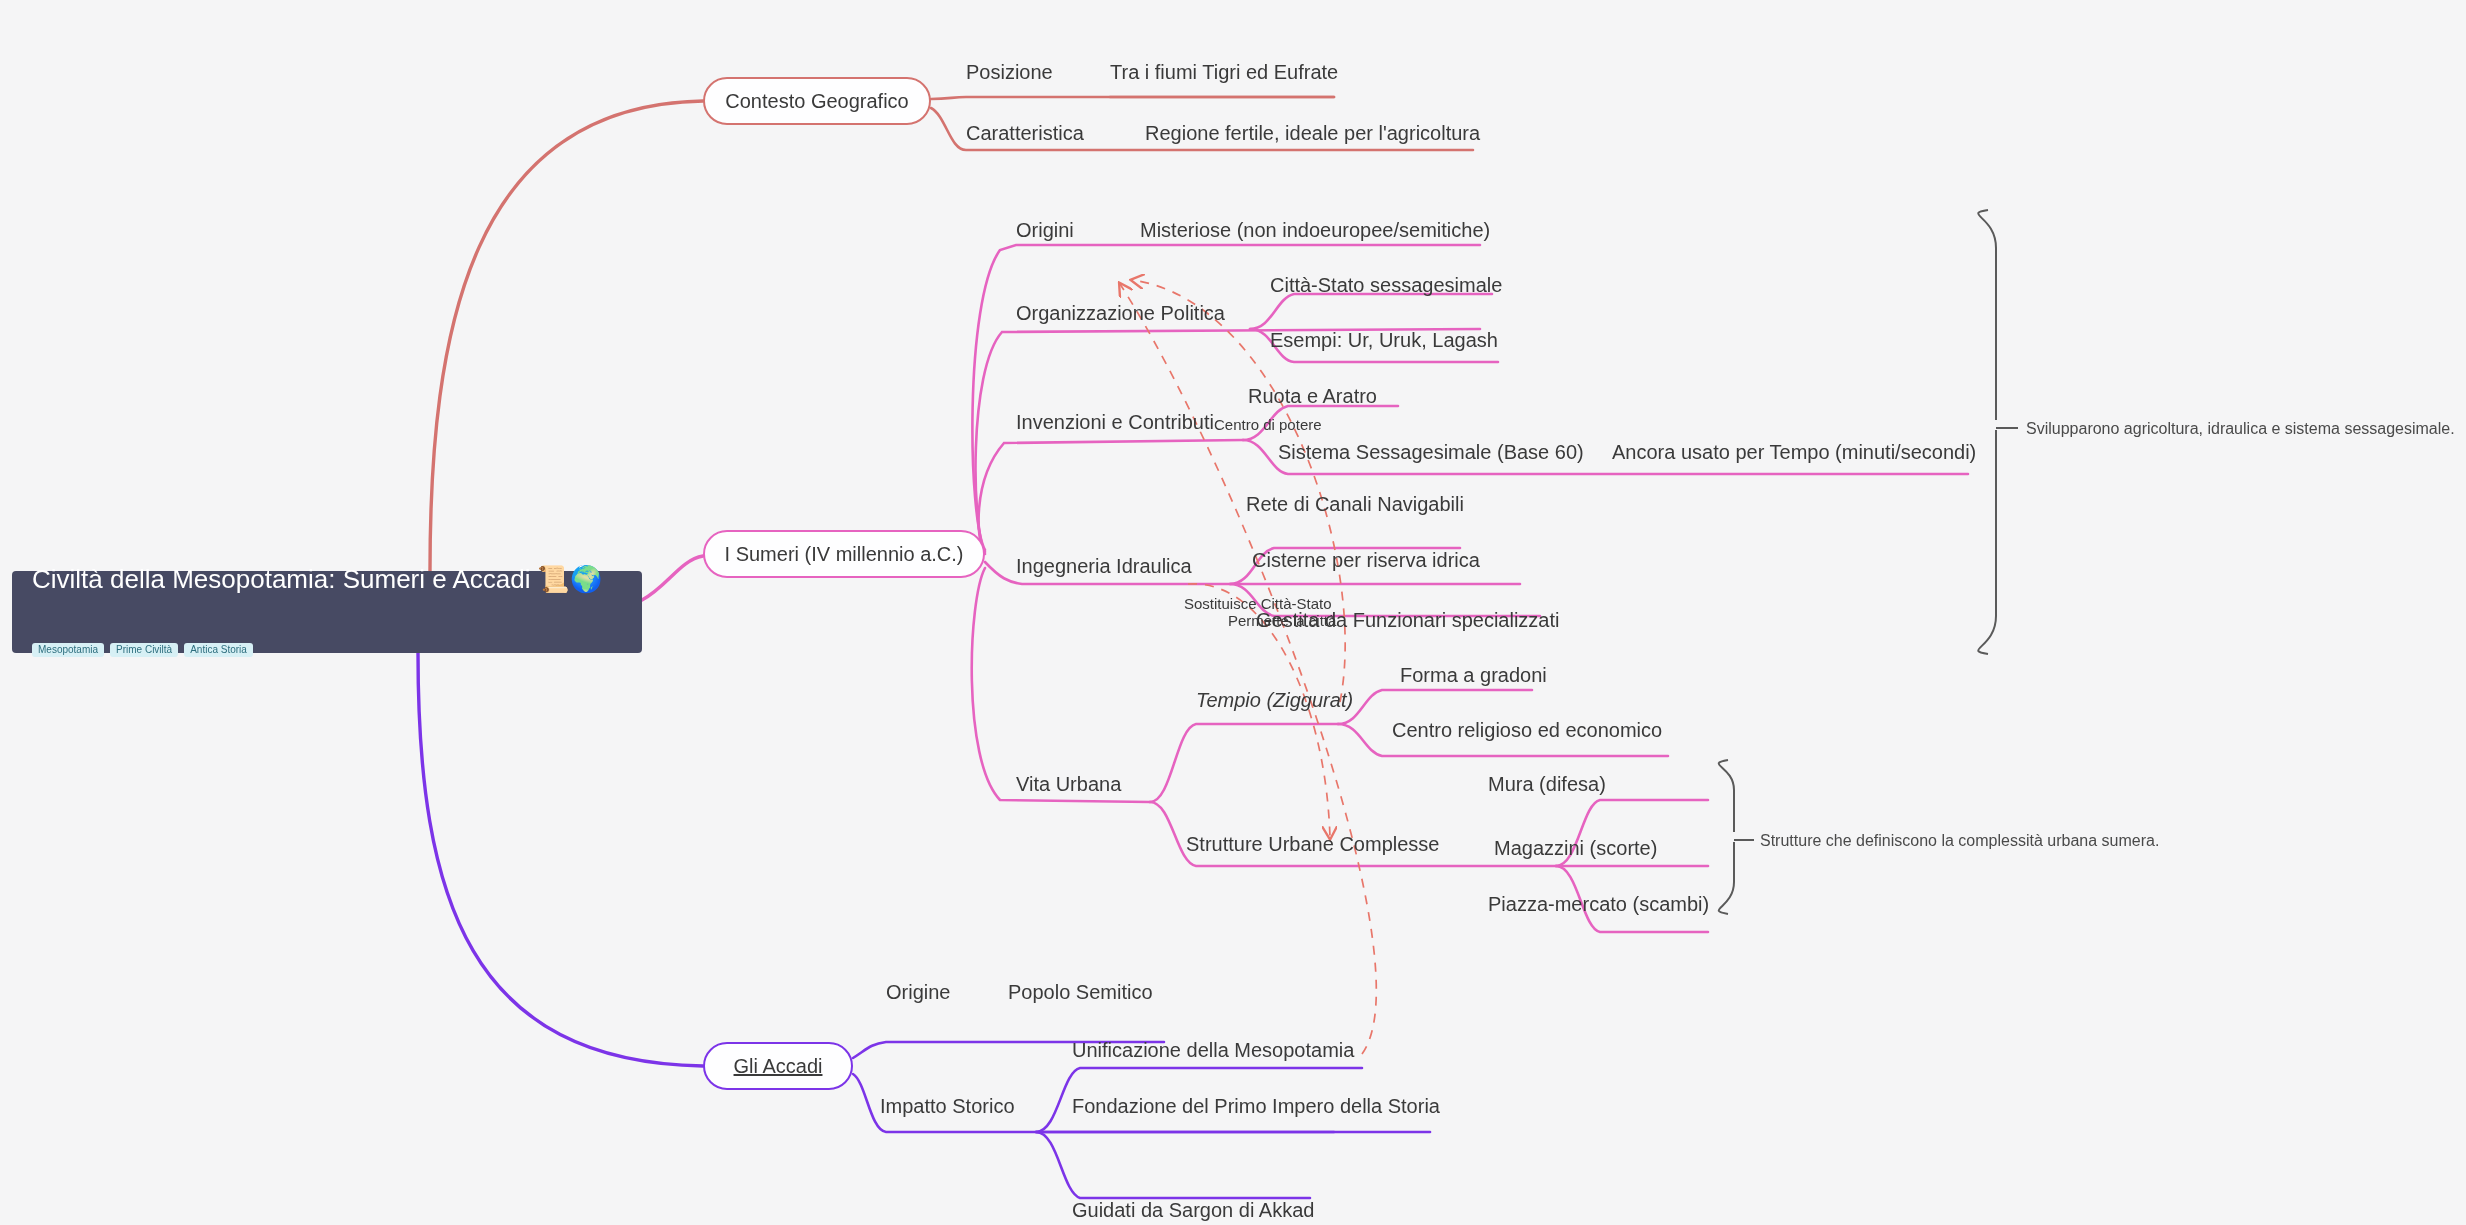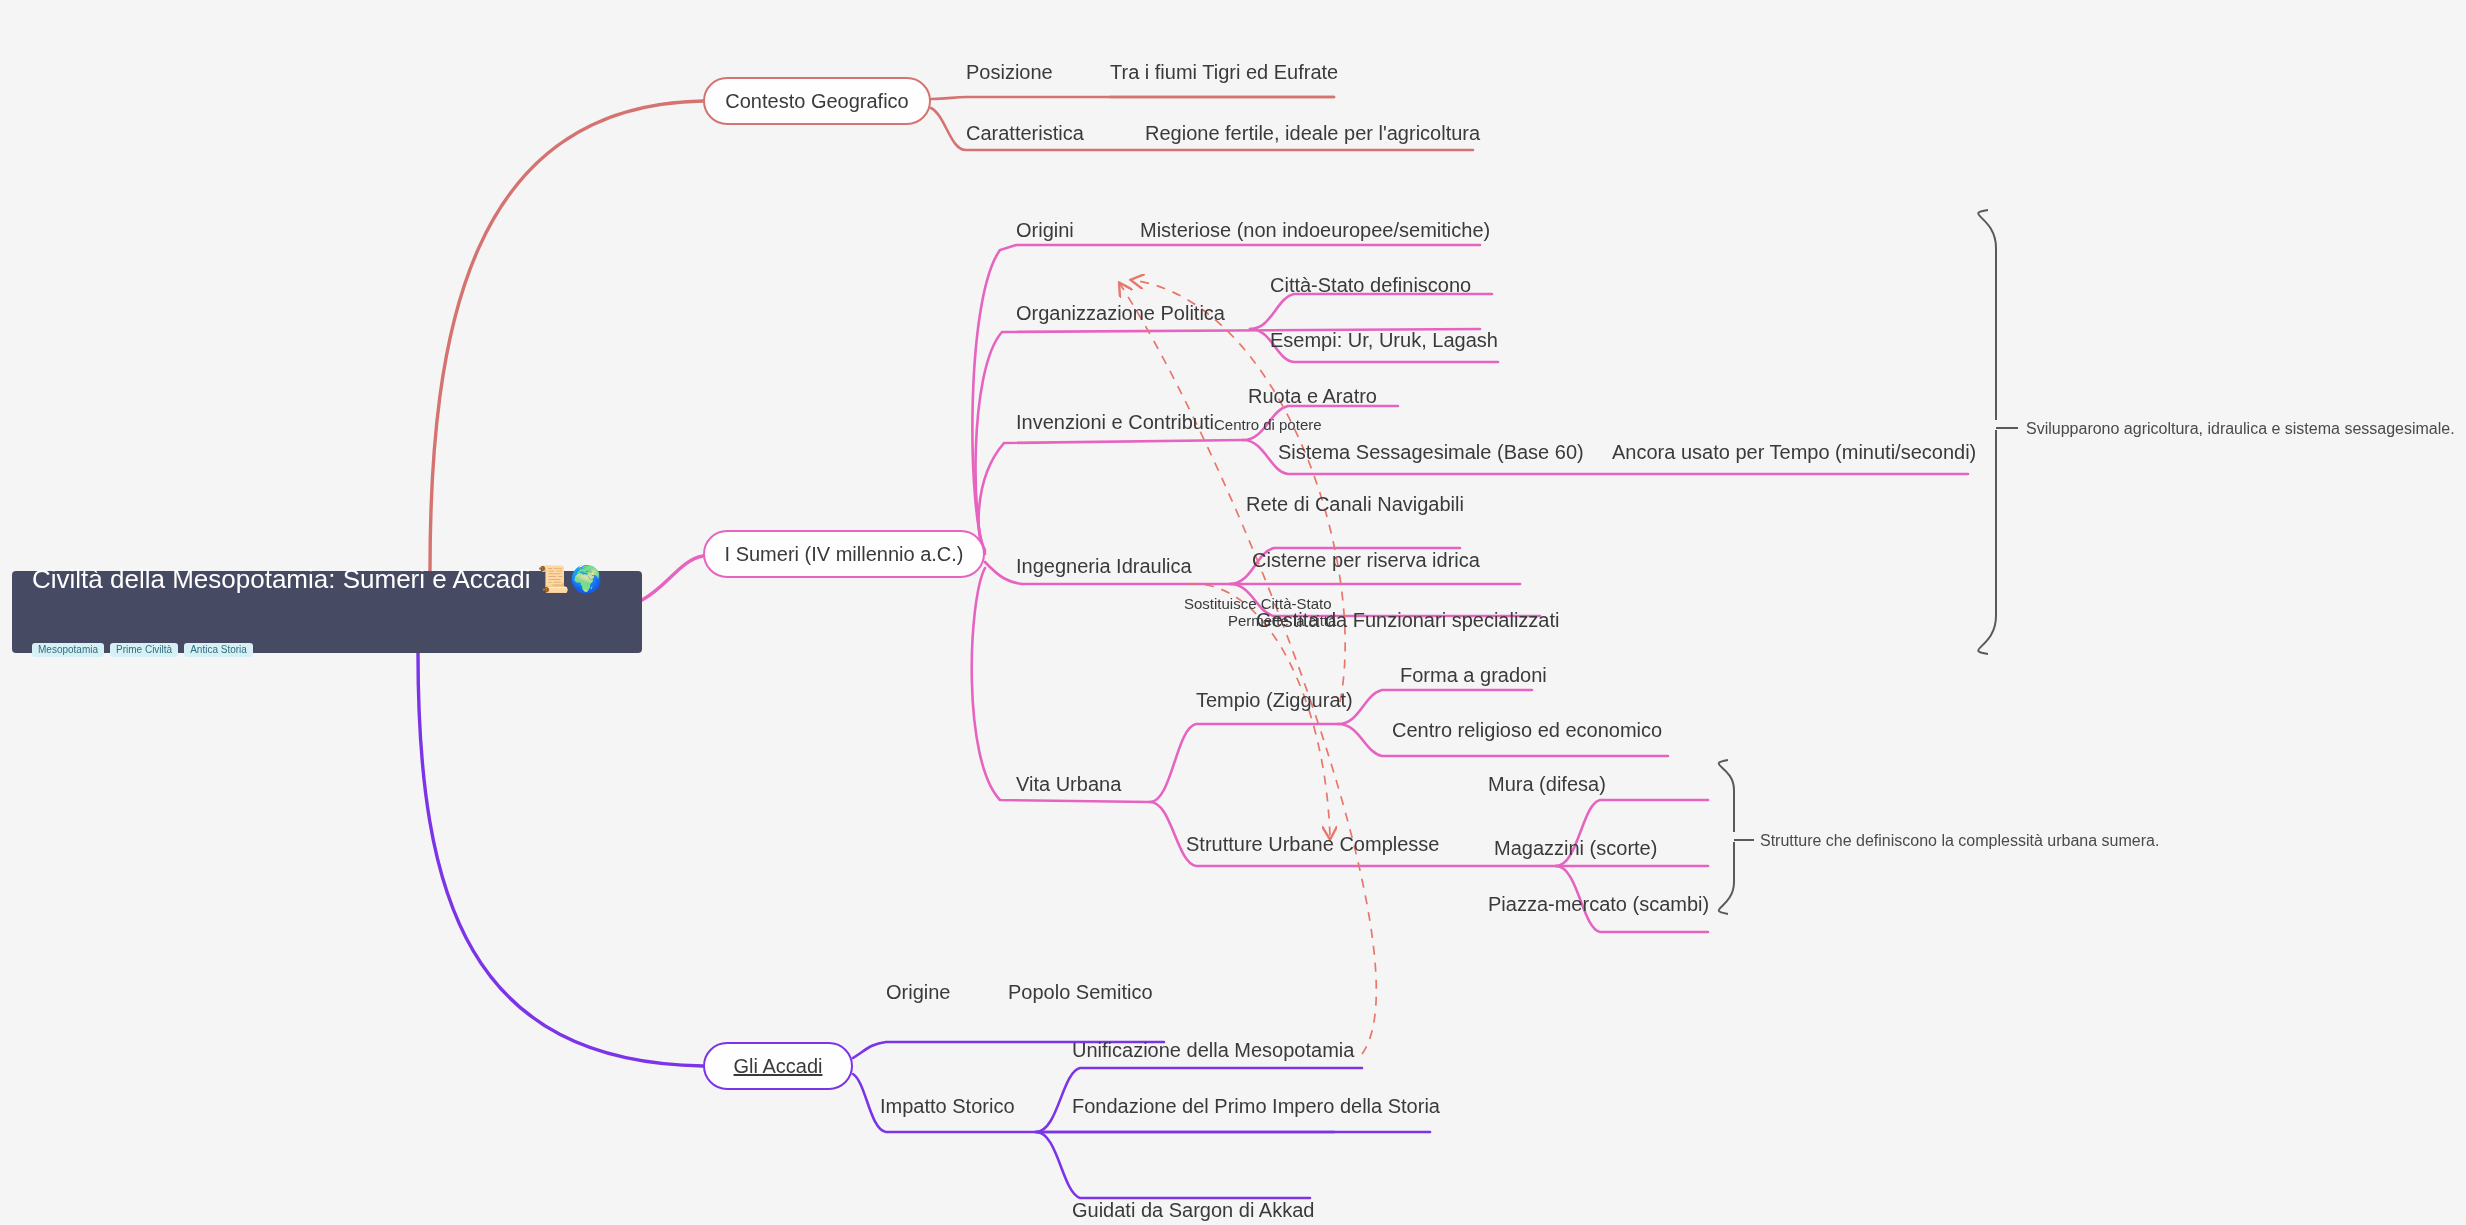--- a/index.html
+++ b/index.html
@@ -159,35 +159,35 @@
 
   <div class="tnode" style="left:966px; top:62px;">Posizione</div>
   <div class="tnode" style="left:1110px; top:62px;">Tra i fiumi Tigri ed Eufrate</div>
   <div class="tnode" style="left:966px; top:123px;">Caratteristica</div>
   <div class="tnode" style="left:1145px; top:123px;">Regione fertile, ideale per l'agricoltura</div>
 
   <div class="tnode" style="left:1016px; top:220px;">Origini</div>
   <div class="tnode" style="left:1140px; top:220px;">Misteriose (non indoeuropee/semitiche)</div>
 
   <div class="tnode" style="left:1016px; top:303px;">Organizzazione Politica</div>
-  <div class="tnode" style="left:1270px; top:275px;">Città-Stato definiscono</div>
+  <div class="tnode" style="left:1270px; top:275px;">Città-Stato sessagesimale</div>
   <div class="tnode" style="left:1270px; top:330px;">Esempi: Ur, Uruk, Lagash</div>
 
   <div class="tnode" style="left:1016px; top:412px;">Invenzioni e Contributi</div>
   <div class="tnode" style="left:1248px; top:386px;">Ruota e Aratro</div>
   <div class="tnode" style="left:1278px; top:442px;">Sistema Sessagesimale (Base 60)</div>
   <div class="tnode" style="left:1612px; top:442px;">Ancora usato per Tempo (minuti/secondi)</div>
 
   <div class="tnode" style="left:1016px; top:556px;">Ingegneria Idraulica</div>
   <div class="tnode" style="left:1246px; top:494px;">Rete di Canali Navigabili</div>
   <div class="tnode" style="left:1252px; top:550px;">Cisterne per riserva idrica</div>
   <div class="tnode" style="left:1256px; top:610px;">Gestita da Funzionari specializzati</div>
 
   <div class="tnode" style="left:1016px; top:774px;">Vita Urbana</div>
-  <div class="tnode" style="left:1196px; top:690px;">Tempio (Ziggurat)</div>
+  <div class="tnode" style="left:1196px; top:690px;font-style:italic;">Tempio (Ziggurat)</div>
   <div class="tnode" style="left:1400px; top:665px;">Forma a gradoni</div>
   <div class="tnode" style="left:1392px; top:720px;">Centro religioso ed economico</div>
 
   <div class="tnode" style="left:1186px; top:834px;">Strutture Urbane Complesse</div>
   <div class="tnode" style="left:1488px; top:774px;">Mura (difesa)</div>
   <div class="tnode" style="left:1488px; top:838px;margin-left:6px;">Magazzini (scorte)</div>
   <div class="tnode" style="left:1488px; top:894px;">Piazza-mercato (scambi)</div>
 
   <div class="tnode" style="left:886px; top:982px;">Origine</div>
   <div class="tnode" style="left:1008px; top:982px;">Popolo Semitico</div>

